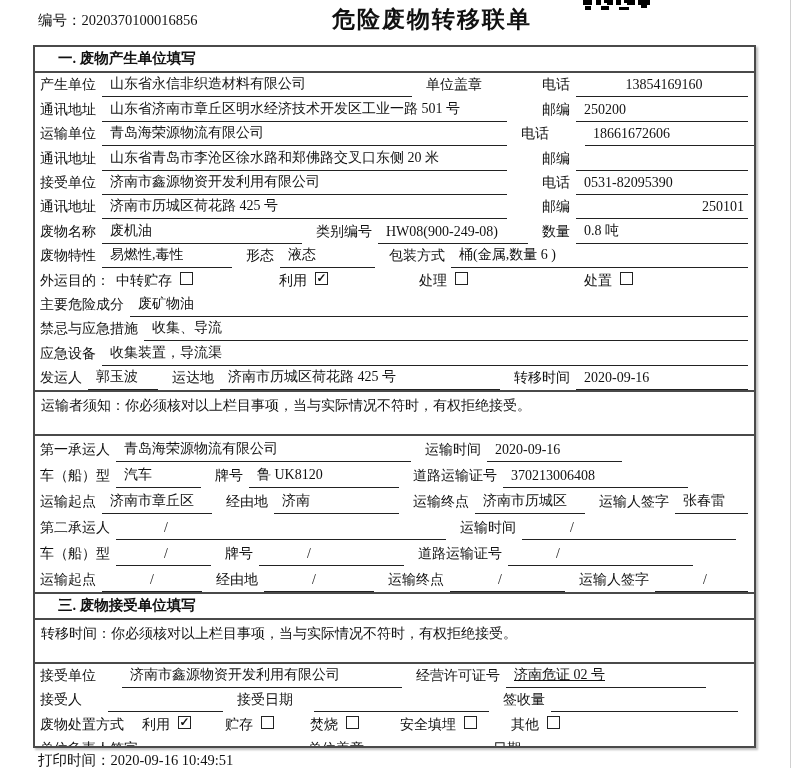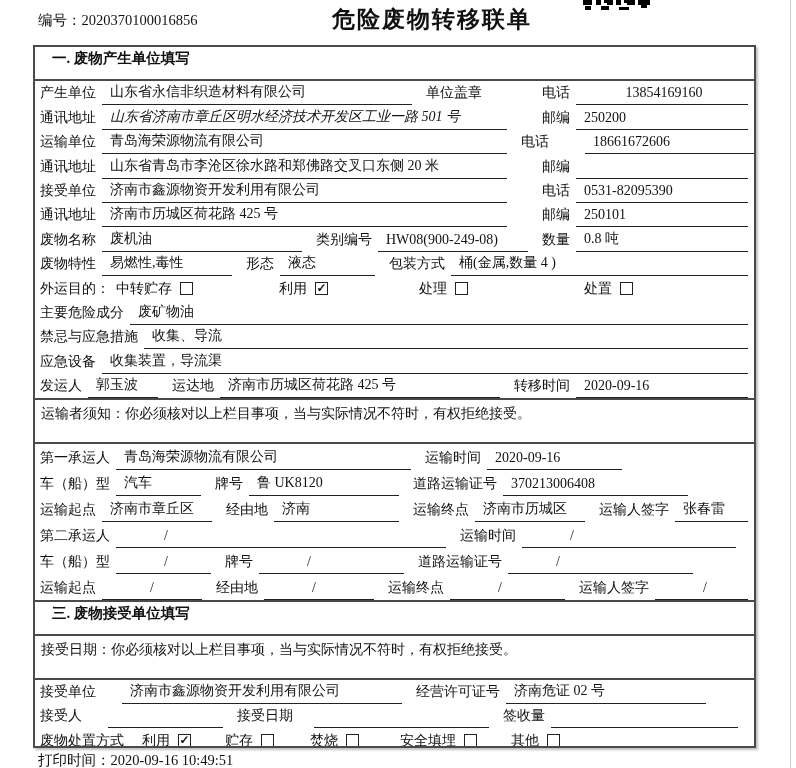--- a/index.html
+++ b/index.html
@@ -26,21 +26,21 @@
     position: absolute; left: 33px; top: 45px;
     width: 723px; height: 703px;
     border: 2px solid #4a4a4a;
     background: #ffffff;
     box-shadow: 2px 2px 2px #bfbfbf;
     overflow: hidden;
   }
   .section { background: #ffffff; }
   .section + .section { border-top: 2px solid #4a4a4a; }
   .sec-header {
-    height: 34px; padding: 2px 0 0 17px;
+    height: 26px; padding: 2px 0 0 23px;
     font-size: 14.5px; font-weight: bold;
     border-bottom: 2px solid #4a4a4a;
     white-space: nowrap;
   }
   .notice {
     height: 44px; padding: 5px 0 0 6px;
     font-size: 14px;
     border-bottom: 2px solid #4a4a4a;
     white-space: nowrap;
   }
@@ -58,21 +58,21 @@
   .row > .lab:first-child { margin-left: 0; }
   .val {
     border-bottom: 1px solid #222222;
     font-size: 14px; white-space: nowrap;
     padding: 0 4px 3px 8px; margin-left: 6px;
     overflow: hidden;
   }
   .val.flex { flex: 1 1 auto; }
   .val.slash { padding-left: 48px; }
   .chk {
-    display: flex; align-items: center;
+    display: flex; align-items: flex-start;
     margin-left: 6px; padding-bottom: 3px;
     font-size: 14px; white-space: nowrap; flex: 0 0 auto; margin-top: 28px;
   }
   .chk-box {
     display: inline-block; width: 13px; height: 13px;
     border: 1px solid #222222; margin-left: 8px;
     font-size: 12px; line-height: 11px; text-align: center;
     font-weight: bold; color: #111;
   }
   .gap { flex: 0 0 auto; }
@@ -113,21 +113,21 @@
         <div class="row">
           <span class="lab">产生单位</span>
           <span class="val" style="flex: 0 0 310px;">山东省永信非织造材料有限公司</span>
           <span class="lab">单位盖章</span>
           <span class="gap" style="flex: 1 1 auto;"></span>
           <span class="lab">电话</span>
           <span class="val" style="flex: 0 0 172px; text-align: center;">13854169160</span>
         </div>
         <div class="row">
           <span class="lab">通讯地址</span>
-          <span class="val" style="flex: 0 0 405px; font-style: italic;">山东省济南市章丘区明水经济技术开发区工业一路 501 号</span>
+          <span class="val" style="flex: 0 0 405px;">山东省济南市章丘区明水经济技术开发区工业一路 501 号</span>
           <span class="gap" style="flex: 1 1 auto;"></span>
           <span class="lab">邮编</span>
           <span class="val" style="flex: 0 0 172px;">250200</span>
         </div>
         <div class="row">
           <span class="lab">运输单位</span>
           <span class="val" style="flex: 0 0 405px;">青岛海荣源物流有限公司</span>
           <span class="gap" style="flex: 1 1 auto;"></span>
           <span class="lab">电话</span>
           <span class="val" style="flex: 0 0 172px; margin-left: 36px;">18661672606</span>
@@ -144,37 +144,37 @@
           <span class="val" style="flex: 0 0 405px;">济南市鑫源物资开发利用有限公司</span>
           <span class="gap" style="flex: 1 1 auto;"></span>
           <span class="lab">电话</span>
           <span class="val" style="flex: 0 0 172px;">0531-82095390</span>
         </div>
         <div class="row">
           <span class="lab">通讯地址</span>
           <span class="val" style="flex: 0 0 405px;">济南市历城区荷花路 425 号</span>
           <span class="gap" style="flex: 1 1 auto;"></span>
           <span class="lab">邮编</span>
-          <span class="val" style="flex: 0 0 172px;">250101</span>
+          <span class="val" style="flex: 0 0 172px; text-align: right;">250101</span>
         </div>
         <div class="row">
           <span class="lab">废物名称</span>
           <span class="val" style="flex: 0 0 200px;">废机油</span>
           <span class="lab">类别编号</span>
           <span class="val" style="flex: 0 0 150px; margin-top: 36px;">HW08(900-249-08)</span>
           <span class="lab">数量</span>
           <span class="val flex">0.8 吨</span>
         </div>
         <div class="row">
           <span class="lab">废物特性</span>
           <span class="val" style="flex: 0 0 130px;">易燃性,毒性</span>
           <span class="lab">形态</span>
           <span class="val" style="flex: 0 0 95px;">液态</span>
           <span class="lab">包装方式</span>
-          <span class="val flex">桶(金属,数量 4 )</span>
+          <span class="val flex">桶(金属,数量 6 )</span>
         </div>
         <div class="row">
           <span class="lab">外运目的：</span>
           <span class="chk">
             <span class="chk-label">中转贮存</span>
             <span class="chk-box"></span>
           </span>
           <span class="gap" style="flex: 0 0 80px;"></span>
           <span class="chk">
             <span class="chk-label">利用</span>
@@ -262,27 +262,27 @@
           <span class="lab">经由地</span>
           <span class="val slash" style="flex: 0 0 110px;">/</span>
           <span class="lab">运输终点</span>
           <span class="val slash" style="flex: 0 0 115px;">/</span>
           <span class="lab">运输人签字</span>
           <span class="val flex slash">/</span>
         </div>
       </div>
       <div class="section s2">
         <div class="sec-header">三. 废物接受单位填写</div>
-        <div class="notice">接受日期：你必须核对以上栏目事项，当与实际情况不符时，有权拒绝接受。</div>
+        <div class="notice">转移时间：你必须核对以上栏目事项，当与实际情况不符时，有权拒绝接受。</div>
         <div class="row">
           <span class="lab">接受单位</span>
           <span class="gap" style="flex: 0 0 20px;"></span>
           <span class="val" style="flex: 0 0 280px;">济南市鑫源物资开发利用有限公司</span>
           <span class="lab">经营许可证号</span>
-          <span class="val" style="flex: 0 0 200px;">济南危证 02 号</span>
+          <span class="val" style="flex: 0 0 200px; text-decoration: underline;">济南危证 02 号</span>
           <span class="gap" style="flex: 1 1 auto;"></span>
         </div>
         <div class="row">
           <span class="lab">接受人</span>
           <span class="gap" style="flex: 0 0 20px;"></span>
           <span class="val" style="flex: 0 0 115px;"></span>
           <span class="lab">接受日期</span>
           <span class="gap" style="flex: 0 0 15px;"></span>
           <span class="val" style="flex: 0 0 175px;"></span>
           <span class="lab">签收量</span>

